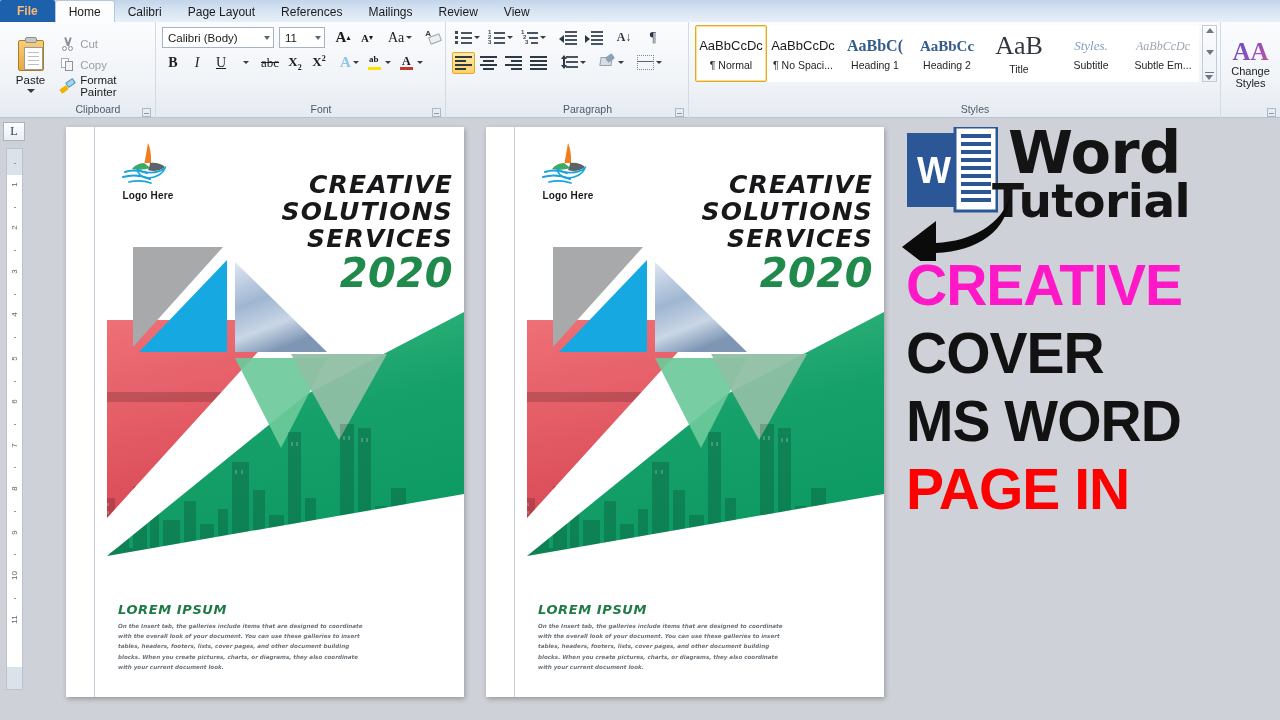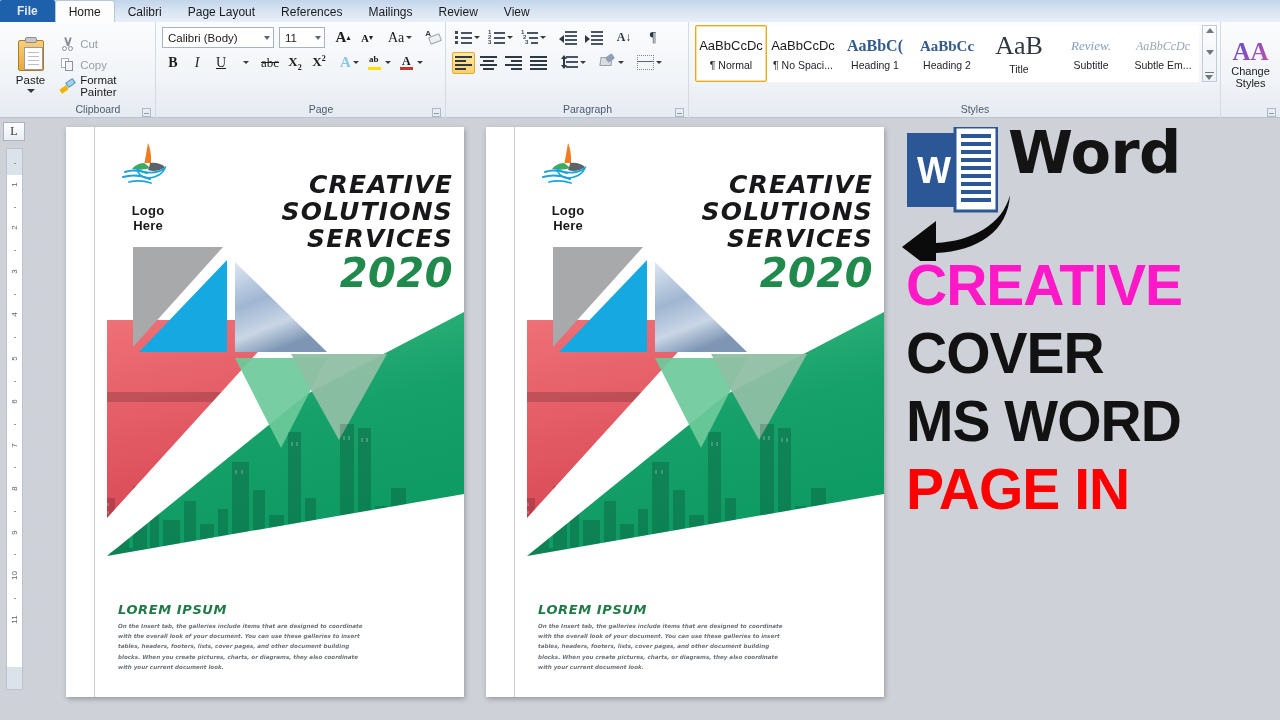--- a/index.html
+++ b/index.html
@@ -16,21 +16,21 @@
     position: absolute; top: 0; left: 0; width: 1280px; height: 22px;
     background: linear-gradient(to bottom, #c3d5ea 0%, #d6e3f2 45%, #e8f0f9 100%);
     display: flex; align-items: flex-end;
   }
   .tab {
     height: 21px; padding: 0 13px; font-size: 12px; color: #1b1b1b;
     display: flex; align-items: center; justify-content: center;
     white-space: nowrap;
   }
   .tab.file {
-    background: #1d60ab; color: #e5e5e5; font-weight: bold;
+    background: #1d60ab; color: #fdba74; font-weight: bold;
     height: 22px; padding: 0 17px;
     border-top-left-radius: 2px; border-top-right-radius: 2px;
   }
   .tab.active {
     background: #fdfdfd; color: #1a1a1a;
     border: 1px solid #b6c7da; border-bottom: none;
     border-top-left-radius: 3px; border-top-right-radius: 3px;
     height: 22px;
   }
 
@@ -220,21 +220,21 @@
   .page { position: absolute; top: 8px; width: 398px; height: 570px; background: #fff;
           box-shadow: 1px 2px 5px rgba(0,0,0,.28); }
   .page.p1 { left: 38px; }
   .page.p2 { left: 458px; }
   .marginline { position: absolute; left: 28px; top: 0; width: 1px; height: 570px; background: #c9ced6; }
 
   .cover { position: absolute; left: 29px; top: 0; right: 0; bottom: 0; overflow: hidden; background: #fff; }
 
   .logo { position: absolute; left: 22px; top: 14px; width: 62px; }
   .logo svg { display: block; }
-  .logo-txt { font-size: 13px; font-weight: bold; color: #1a1a1a; text-align: center; margin-top: 14px; letter-spacing: .2px; }
+  .logo-txt { font-size: 10px; font-weight: bold; color: #1a1a1a; text-align: center; margin-top: 1px; letter-spacing: .2px; }
 
   .title-block { position: absolute; right: 11px; top: 44px; text-align: right; }
   .t-line {
     font-family: "DejaVu Sans", sans-serif; font-weight: bold; font-style: italic;
     font-size: 25px; line-height: 27px; letter-spacing: 1.2px; color: #18181a;
   }
   .t-year {
     font-family: "DejaVu Sans", sans-serif; font-weight: bold; font-style: italic;
     font-size: 40px; line-height: 42px; color: #1f8a4c; letter-spacing: .5px;
   }
@@ -417,21 +417,21 @@
           <div class="btn">
             <span class="ic-fc">
                 <span class="a">A</span>
                 <span class="bar"></span>
               </span>
               <span class="tiny-caret"></span>
           </div>
         </div>
       </div>
       <div class="grp-title">
-        <span>Page</span>
+        <span>Font</span>
         <span class="dlg"></span>
       </div>
     </div>
 
     <div class="grp para">
       <div class="grp-body para-body">
         <div class="row">
           <div class="btn">
             <span class="lst">
               <span class="d" style="top:1px"></span>
@@ -570,21 +570,21 @@
           </div>
           <div class="scell">
             <span class="spreview" style="font-family:'Liberation Serif',serif;font-weight:bold;font-size:15px;color:#335b8c;">AaBbCc</span>
             <span class="sname">Heading 2</span>
           </div>
           <div class="scell">
             <span class="spreview" style="font-family:'Liberation Serif',serif;font-size:26px;line-height:28px;color:#30373f;">AaB</span>
             <span class="sname">Title</span>
           </div>
           <div class="scell">
-            <span class="spreview" style="font-family:'Liberation Serif',serif;font-style:italic;font-size:13px;color:#7f9ec2;">Review.</span>
+            <span class="spreview" style="font-family:'Liberation Serif',serif;font-style:italic;font-size:13px;color:#7f9ec2;">Styles.</span>
             <span class="sname">Subtitle</span>
           </div>
           <div class="scell">
             <span class="spreview" style="font-family:'Liberation Serif',serif;font-style:italic;font-size:12px;color:#9aa5b1;">AaBbCcDc</span>
             <span class="sname">Subtle Em...</span>
           </div>
           <div class="gal-scroll">
             <span class="gs-btn gs-up"></span>
             <span class="gs-btn gs-dn"></span>
             <span class="gs-more"></span>
@@ -824,20 +824,21 @@
               <rect x="55" y="31" width="30" height="4"></rect>
             <rect x="55" y="39" width="30" height="4"></rect>
               <rect x="55" y="47" width="30" height="4"></rect>
             <rect x="55" y="55" width="30" height="4"></rect>
               <rect x="55" y="63" width="30" height="4"></rect>
             <rect x="55" y="71" width="30" height="4"></rect>
           </g>
         </svg>
       </div>
       <div class="ov-word">Word</div>
+      <div class="ov-tut">Tutorial</div>
       <div class="arrow">
         <svg viewBox="0 0 120 70" width="120" height="70">
           <path d="M112 4 C104 34 74 50 38 52 L38 30 L4 56 L38 82 L38 62 C80 60 110 40 112 4 Z" fill="#0b0b0b"></path>
         </svg>
       </div>
     </div>
     <div>
       <div class="ov-big c-mag">CREATIVE</div>
       <div class="ov-big c-blk">COVER</div>
       <div class="ov-big c-blk">MS WORD</div>

